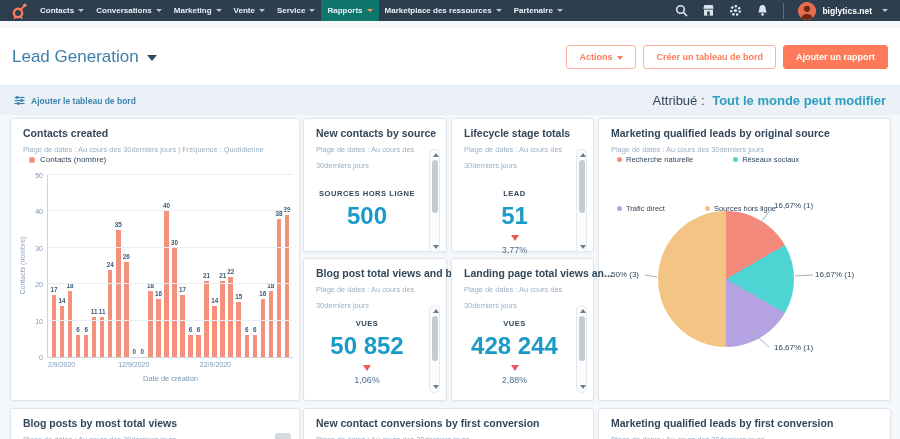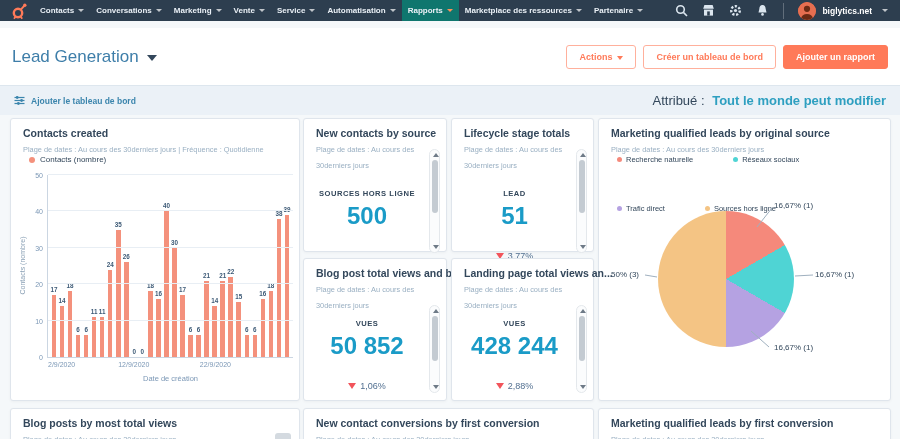--- a/index.html
+++ b/index.html
@@ -51,21 +51,21 @@
   #card-blogviews{ left:303px; top:258px; width:144px; height:143px; }
   #card-landing  { left:451px; top:258px; width:143px; height:143px; }
   #card-blogposts{ left:10px; top:408px; width:290px; height:60px; }
   #card-newconv  { left:303px; top:408px; width:291px; height:60px; }
   #card-mqlconv  { left:598px; top:408px; width:293px; height:60px; }
 
   
   .metric-wrap { position:absolute; left:8px; right:24px; text-align:center; }
   .metric-label { font-size:7.6px; font-weight:700; letter-spacing:.5px; color:#33475b; }
   .metric-value { font-size:24px; font-weight:600; color:#1a9bc7; margin-top:4px; white-space:nowrap; }
-  .metric-delta { margin-top:21px; font-size:9px; color:#516f90; display:flex; align-items:center; justify-content:center; gap:4px; }
+  .metric-delta { margin-top:5px; font-size:9px; color:#516f90; display:flex; align-items:center; justify-content:center; gap:4px;flex-direction:column; }
   .tri-red { width:0; height:0; border-left:4px solid transparent; border-right:4px solid transparent; border-top:6px solid #f2545b; }
 
   
   .vscroll { position:absolute; right:6px; width:11px; background:#fbfcfd; border:1px solid #e4e8ec; border-radius:6px; }
   .vs-a { top:30px; height:104px; }
   .vs-b { top:46px; height:88px; }
   .tri-up,.tri-down { position:absolute; left:2.5px; width:0; height:0; border-left:3px solid transparent; border-right:3px solid transparent; }
   .tri-up { top:3px; border-bottom:4px solid #6e7a87; }
   .tri-down { bottom:3px; border-top:4px solid #6e7a87; }
   .vthumb { position:absolute; left:1.5px; top:10px; width:6px; height:52%; background:#c4cbd2; border-radius:3px; cursor:pointer; }
@@ -122,24 +122,20 @@
       <div class="nav-item">
         <span>Marketing</span>
         <span class="caret"></span>
       </div>
       <div class="nav-item">
         <span>Vente</span>
         <span class="caret"></span>
       </div>
       <div class="nav-item">
         <span>Service</span>
-        <span class="caret"></span>
-      </div>
-      <div class="nav-item">
-        <span>Automatisation</span>
         <span class="caret"></span>
       </div>
       <div class="nav-item active">
         <span>Rapports</span>
         <span class="caret"></span>
       </div>
       <div class="nav-item">
         <span>Marketplace des ressources</span>
         <span class="caret"></span>
       </div>

